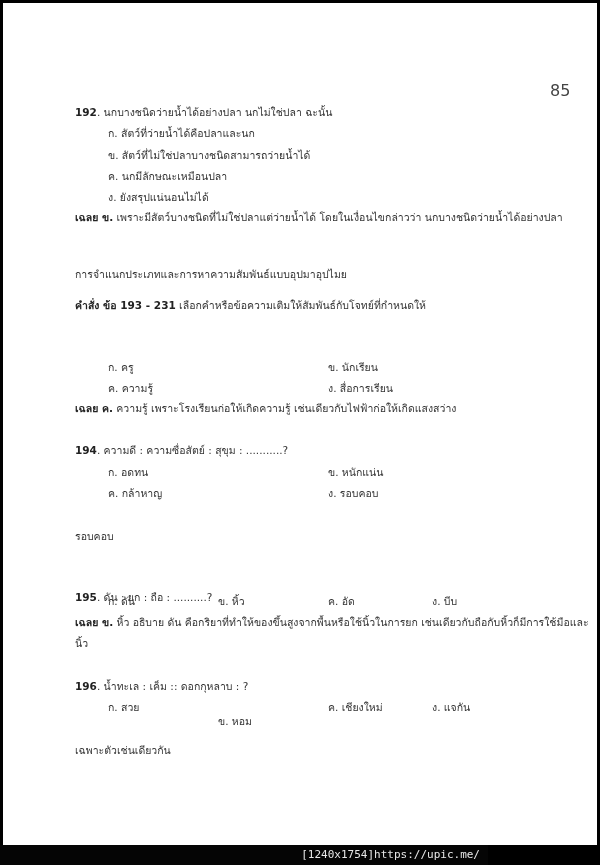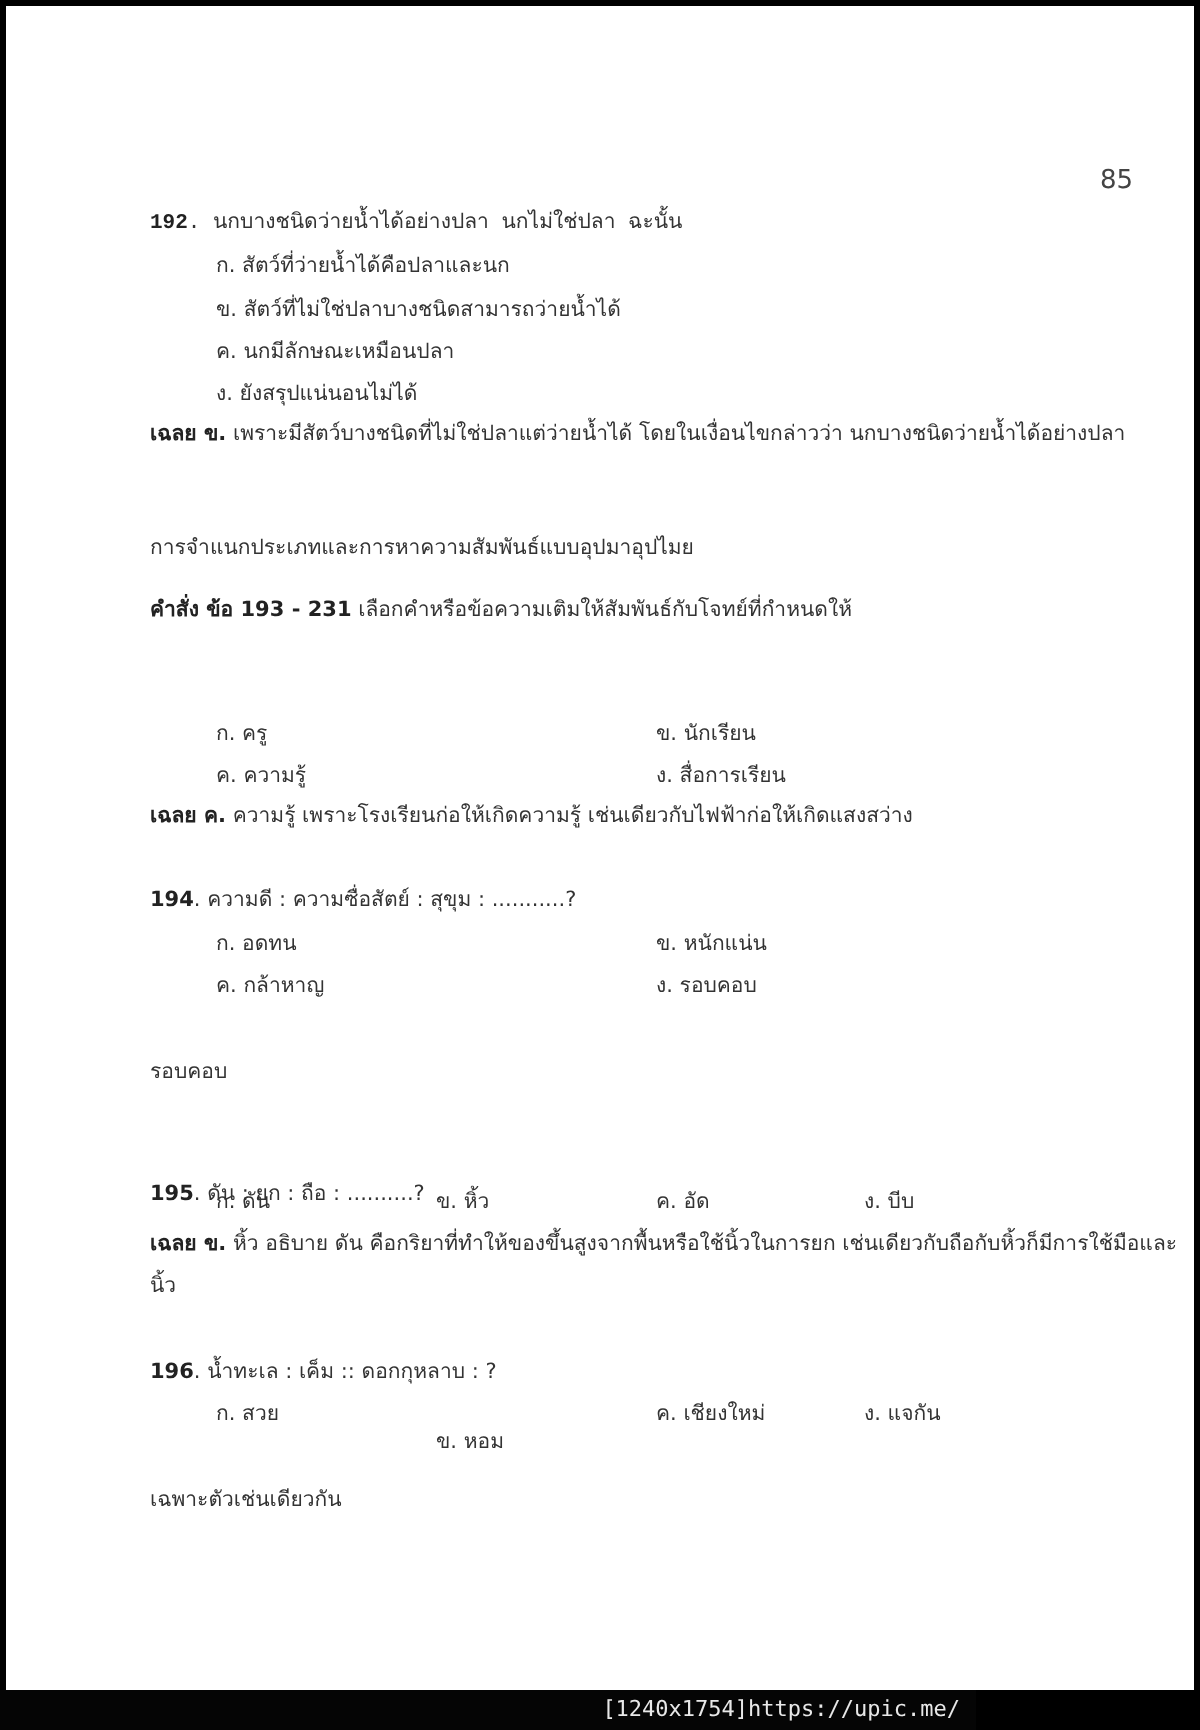--- a/index.html
+++ b/index.html
@@ -6,36 +6,36 @@
     body {
       width: 600px; height: 865px; background: #000; position: relative; overflow: hidden;
       font-family: "DejaVu Sans", "Liberation Sans", sans-serif;
     }
     .page {
       position: absolute; left: 3px; top: 3px; width: 594px; height: 842px;
       background: #fff; color: #333;
     }
     .abs { position: absolute; white-space: nowrap; font-size: 10.5px; line-height: 14px; }
     .bold { font-weight: bold; color: #222; }
-    .pagenum { font-size: 13px; color: #444; }
+    .pagenum { font-size: 16px; color: #444; }
     .footer {
       position: absolute; left: 0; top: 845px; width: 488px; height: 20px; background: #050505;
     }
     .watermark {
       position: absolute; right: 8px; top: 3px; color: #e8e8e8;
       font-family: "DejaVu Sans Mono", monospace; font-size: 11px; line-height: 14px;
     }
   </style>
 </head>
 <body>
 
 <div class="page">
   <div class="abs pagenum" style="left:547px; top:81px;">85</div>
 
-  <div class="abs" style="left:72px; top:102px;font-family:Liberation Mono, monospace;">
+  <div class="abs" style="left:72px; top:102px;">
     <span class="bold">192</span><span>. นกบางชนิดว่ายน้ำได้อย่างปลา นกไม่ใช่ปลา ฉะนั้น</span>
   </div>
   <div class="abs" style="left:105px; top:123px;">ก. สัตว์ที่ว่ายน้ำได้คือปลาและนก</div>
   <div class="abs" style="left:105px; top:145px;">ข. สัตว์ที่ไม่ใช่ปลาบางชนิดสามารถว่ายน้ำได้</div>
   <div class="abs" style="left:105px; top:166px;">ค. นกมีลักษณะเหมือนปลา</div>
   <div class="abs" style="left:105px; top:187px;">ง. ยังสรุปแน่นอนไม่ได้</div>
   <div class="abs" style="left:72px; top:207px;">
     <span class="bold">เฉลย ข.</span><span> เพราะมีสัตว์บางชนิดที่ไม่ใช่ปลาแต่ว่ายน้ำได้ โดยในเงื่อนไขกล่าวว่า นกบางชนิดว่ายน้ำได้อย่างปลา</span>
   </div>
 

